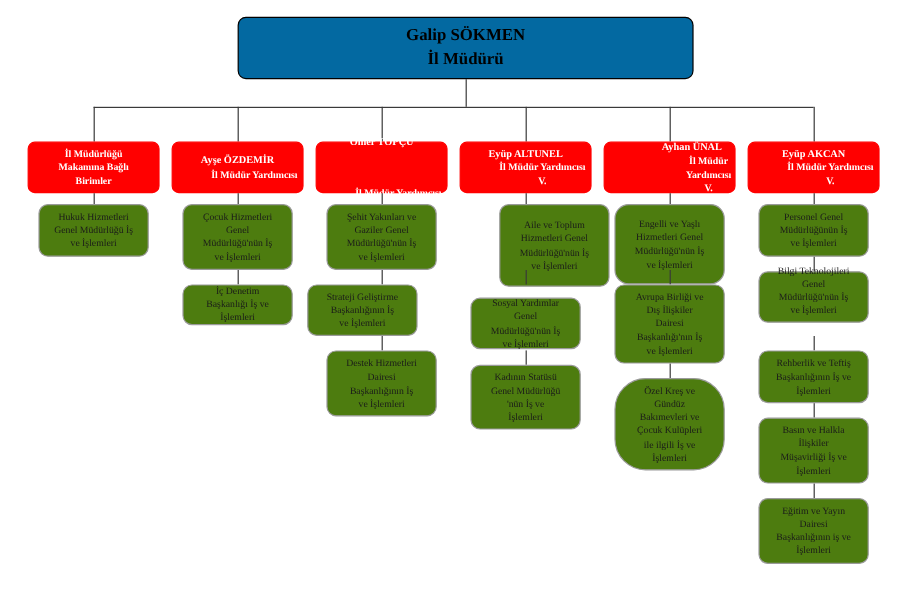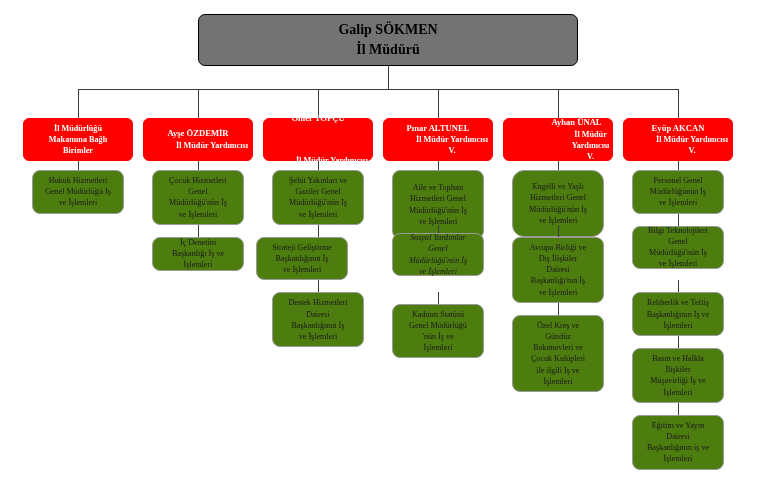--- a/index.html
+++ b/index.html
@@ -28,21 +28,21 @@
 
   
   .root-box {
     position: absolute;
     left: 198px;
     top: 14px;
     width: 380px;
     height: 52px;
     border: 1px solid #000000;
     border-radius: 7px;
-    background: #737373;
+    background: #0369a1;
     box-sizing: border-box;
     display: flex;
     flex-direction: column;
     align-items: center;
     justify-content: center;
     font-weight: bold;
     font-size: 14px;
     line-height: 1.45;
     color: #000000;
   }
@@ -164,34 +164,34 @@
       <div class="leaf-box" style="left: 272px; top: 292.4px; height: 54.8px;">
         <div>
           <div>Destek Hizmetleri</div>
           <div>Dairesi</div>
           <div>Başkanlığının İş</div>
           <div>ve İşlemleri</div>
         </div>
       </div>
       <div class="line-v" style="left: 438px; top: 89px; height: 29px;"></div>
       <div class="red-box" style="left: 383px; top: 118px;">
-        <div class="nm">Pınar ALTUNEL</div>
+        <div class="nm">Eyüp ALTUNEL</div>
         <div class="ttl">İl Müdür Yardımcısı V.</div>
       </div>
       <div class="line-v" style="left: 438px; top: 161px; height: 9px;"></div>
-      <div class="leaf-box" style="left: 392px; top: 170px; height: 69px;">
+      <div class="leaf-box" style="left: 416px; top: 170px; height: 69px;">
         <div>
           <div>Aile ve Toplum</div>
           <div>Hizmetleri Genel</div>
           <div>Müdürlüğü'nün İş</div>
           <div>ve İşlemleri</div>
         </div>
       </div>
       <div class="line-v" style="left: 438px; top: 224.8px; height: 12px;"></div>
-      <div class="leaf-box" style="left: 392px; top: 233px; height: 43px; font-style: italic;">
+      <div class="leaf-box" style="left: 392px; top: 248px; height: 43px;">
         <div>
           <div>Sosyal Yardımlar</div>
           <div>Genel</div>
           <div>Müdürlüğü'nün İş</div>
           <div>ve İşlemleri</div>
         </div>
       </div>
       <div class="line-v" style="left: 438px; top: 291.6px; height: 12px;"></div>
       <div class="leaf-box" style="left: 392px; top: 303.6px; height: 54.8px;">
         <div>
@@ -219,21 +219,21 @@
       <div class="leaf-box" style="left: 512px; top: 236.8px; height: 66px;">
         <div>
           <div>Avrupa Birliği ve</div>
           <div>Dış İlişkiler</div>
           <div>Dairesi</div>
           <div>Başkanlığı'nın İş</div>
           <div>ve İşlemleri</div>
         </div>
       </div>
       <div class="line-v" style="left: 558px; top: 302.8px; height: 12px;"></div>
-      <div class="leaf-box" style="left: 512px; top: 314.8px; height: 77.2px;">
+      <div class="leaf-box" style="left: 512px; top: 314.8px; height: 77.2px; border-radius: 26px;">
         <div>
           <div>Özel Kreş ve</div>
           <div>Gündüz</div>
           <div>Bakımevleri ve</div>
           <div>Çocuk Kulüpleri</div>
           <div>ile ilgili İş ve</div>
           <div>İşlemleri</div>
         </div>
       </div>
       <div class="line-v" style="left: 678px; top: 89px; height: 29px;"></div>
@@ -243,21 +243,21 @@
       </div>
       <div class="line-v" style="left: 678px; top: 161px; height: 9px;"></div>
       <div class="leaf-box" style="left: 632px; top: 170px; height: 43.6px;">
         <div>
           <div>Personel Genel</div>
           <div>Müdürlüğünün İş</div>
           <div>ve İşlemleri</div>
         </div>
       </div>
       <div class="line-v" style="left: 678px; top: 213.6px; height: 12px;"></div>
-      <div class="leaf-box" style="left: 632px; top: 225.6px; height: 43px;">
+      <div class="leaf-box" style="left: 632px; top: 225.6px; height: 43px; align-items: flex-end;">
         <div>
           <div>Bilgi Teknolojileri</div>
           <div>Genel</div>
           <div>Müdürlüğü'nün İş</div>
           <div>ve İşlemleri</div>
         </div>
       </div>
       <div class="line-v" style="left: 678px; top: 280.4px; height: 12px;"></div>
       <div class="leaf-box" style="left: 632px; top: 292.4px; height: 43.6px;">
         <div>

